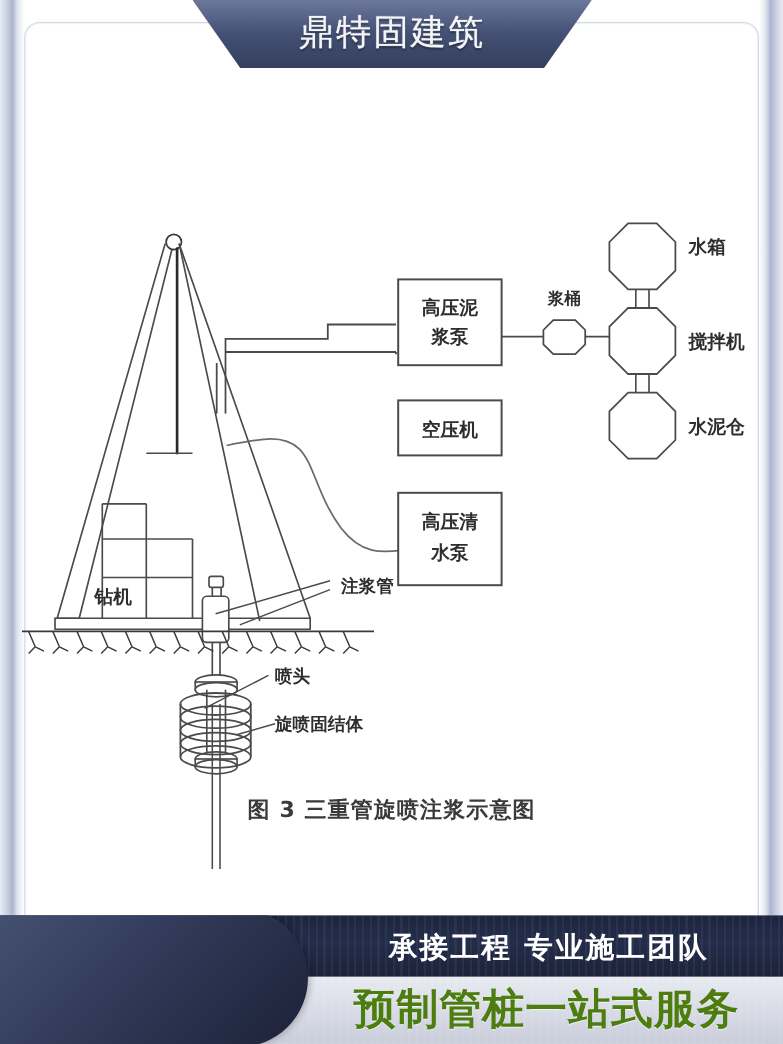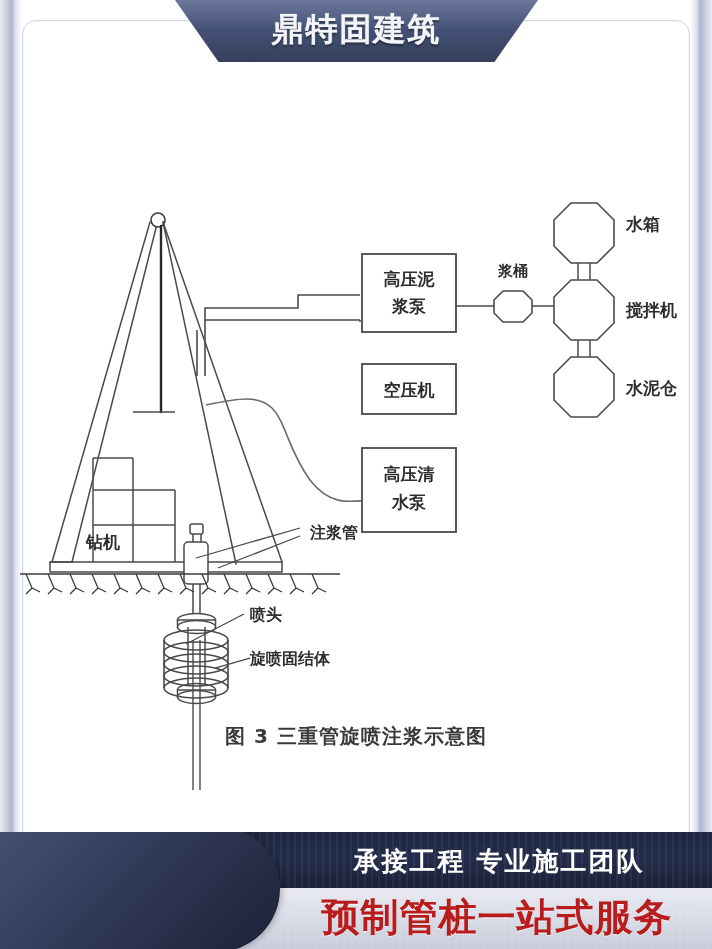--- a/index.html
+++ b/index.html
@@ -55,21 +55,21 @@
     position:absolute;
     left:175px;top:0;width:363px;height:62px;
     clip-path:polygon(0 0,100% 0,88% 100%,12% 100%);
     background:linear-gradient(to bottom,rgba(255,255,255,.13) 0%,rgba(255,255,255,0) 48%);
     z-index:7;pointer-events:none;
   }
   .banner-text{
     position:absolute;
     left:175px;top:0;width:363px;height:60px;
     display:flex;align-items:center;justify-content:center;
-    font-size:32px;font-weight:bold;color:#f3f5fb;
+    font-size:32px;font-weight:normal;color:#f3f5fb;
     letter-spacing:2px;
     text-shadow:0 2px 2px rgba(0,0,0,.45), 0 0 1px #ffffff;
     z-index:8;
   }
 
   
   .diagram{
     position:absolute;
     left:0;top:150px;width:712px;height:640px;
     z-index:3;
@@ -129,21 +129,21 @@
   .footer-slogan1{
     position:absolute;left:300px;right:14px;top:4px;height:50px;
     display:flex;align-items:center;justify-content:center;
     font-size:26px;font-weight:bold;color:#ffffff;
     letter-spacing:2px;
     z-index:5;
   }
   .footer-slogan2{
     position:absolute;left:288px;right:6px;top:55px;height:60px;
     display:flex;align-items:center;justify-content:center;
-    font-size:38px;font-weight:bold;color:#b91c1c;
+    font-size:38px;font-weight:bold;color:#4d7c0f;
     letter-spacing:1px;
     text-shadow:0 1px 0 rgba(255,255,255,.6);
     z-index:5;
   }
   .cn-label{font-family:"DejaVu Sans","Liberation Sans",sans-serif;}
 </style>
 </head>
 <body>
 
 <div id="page">

